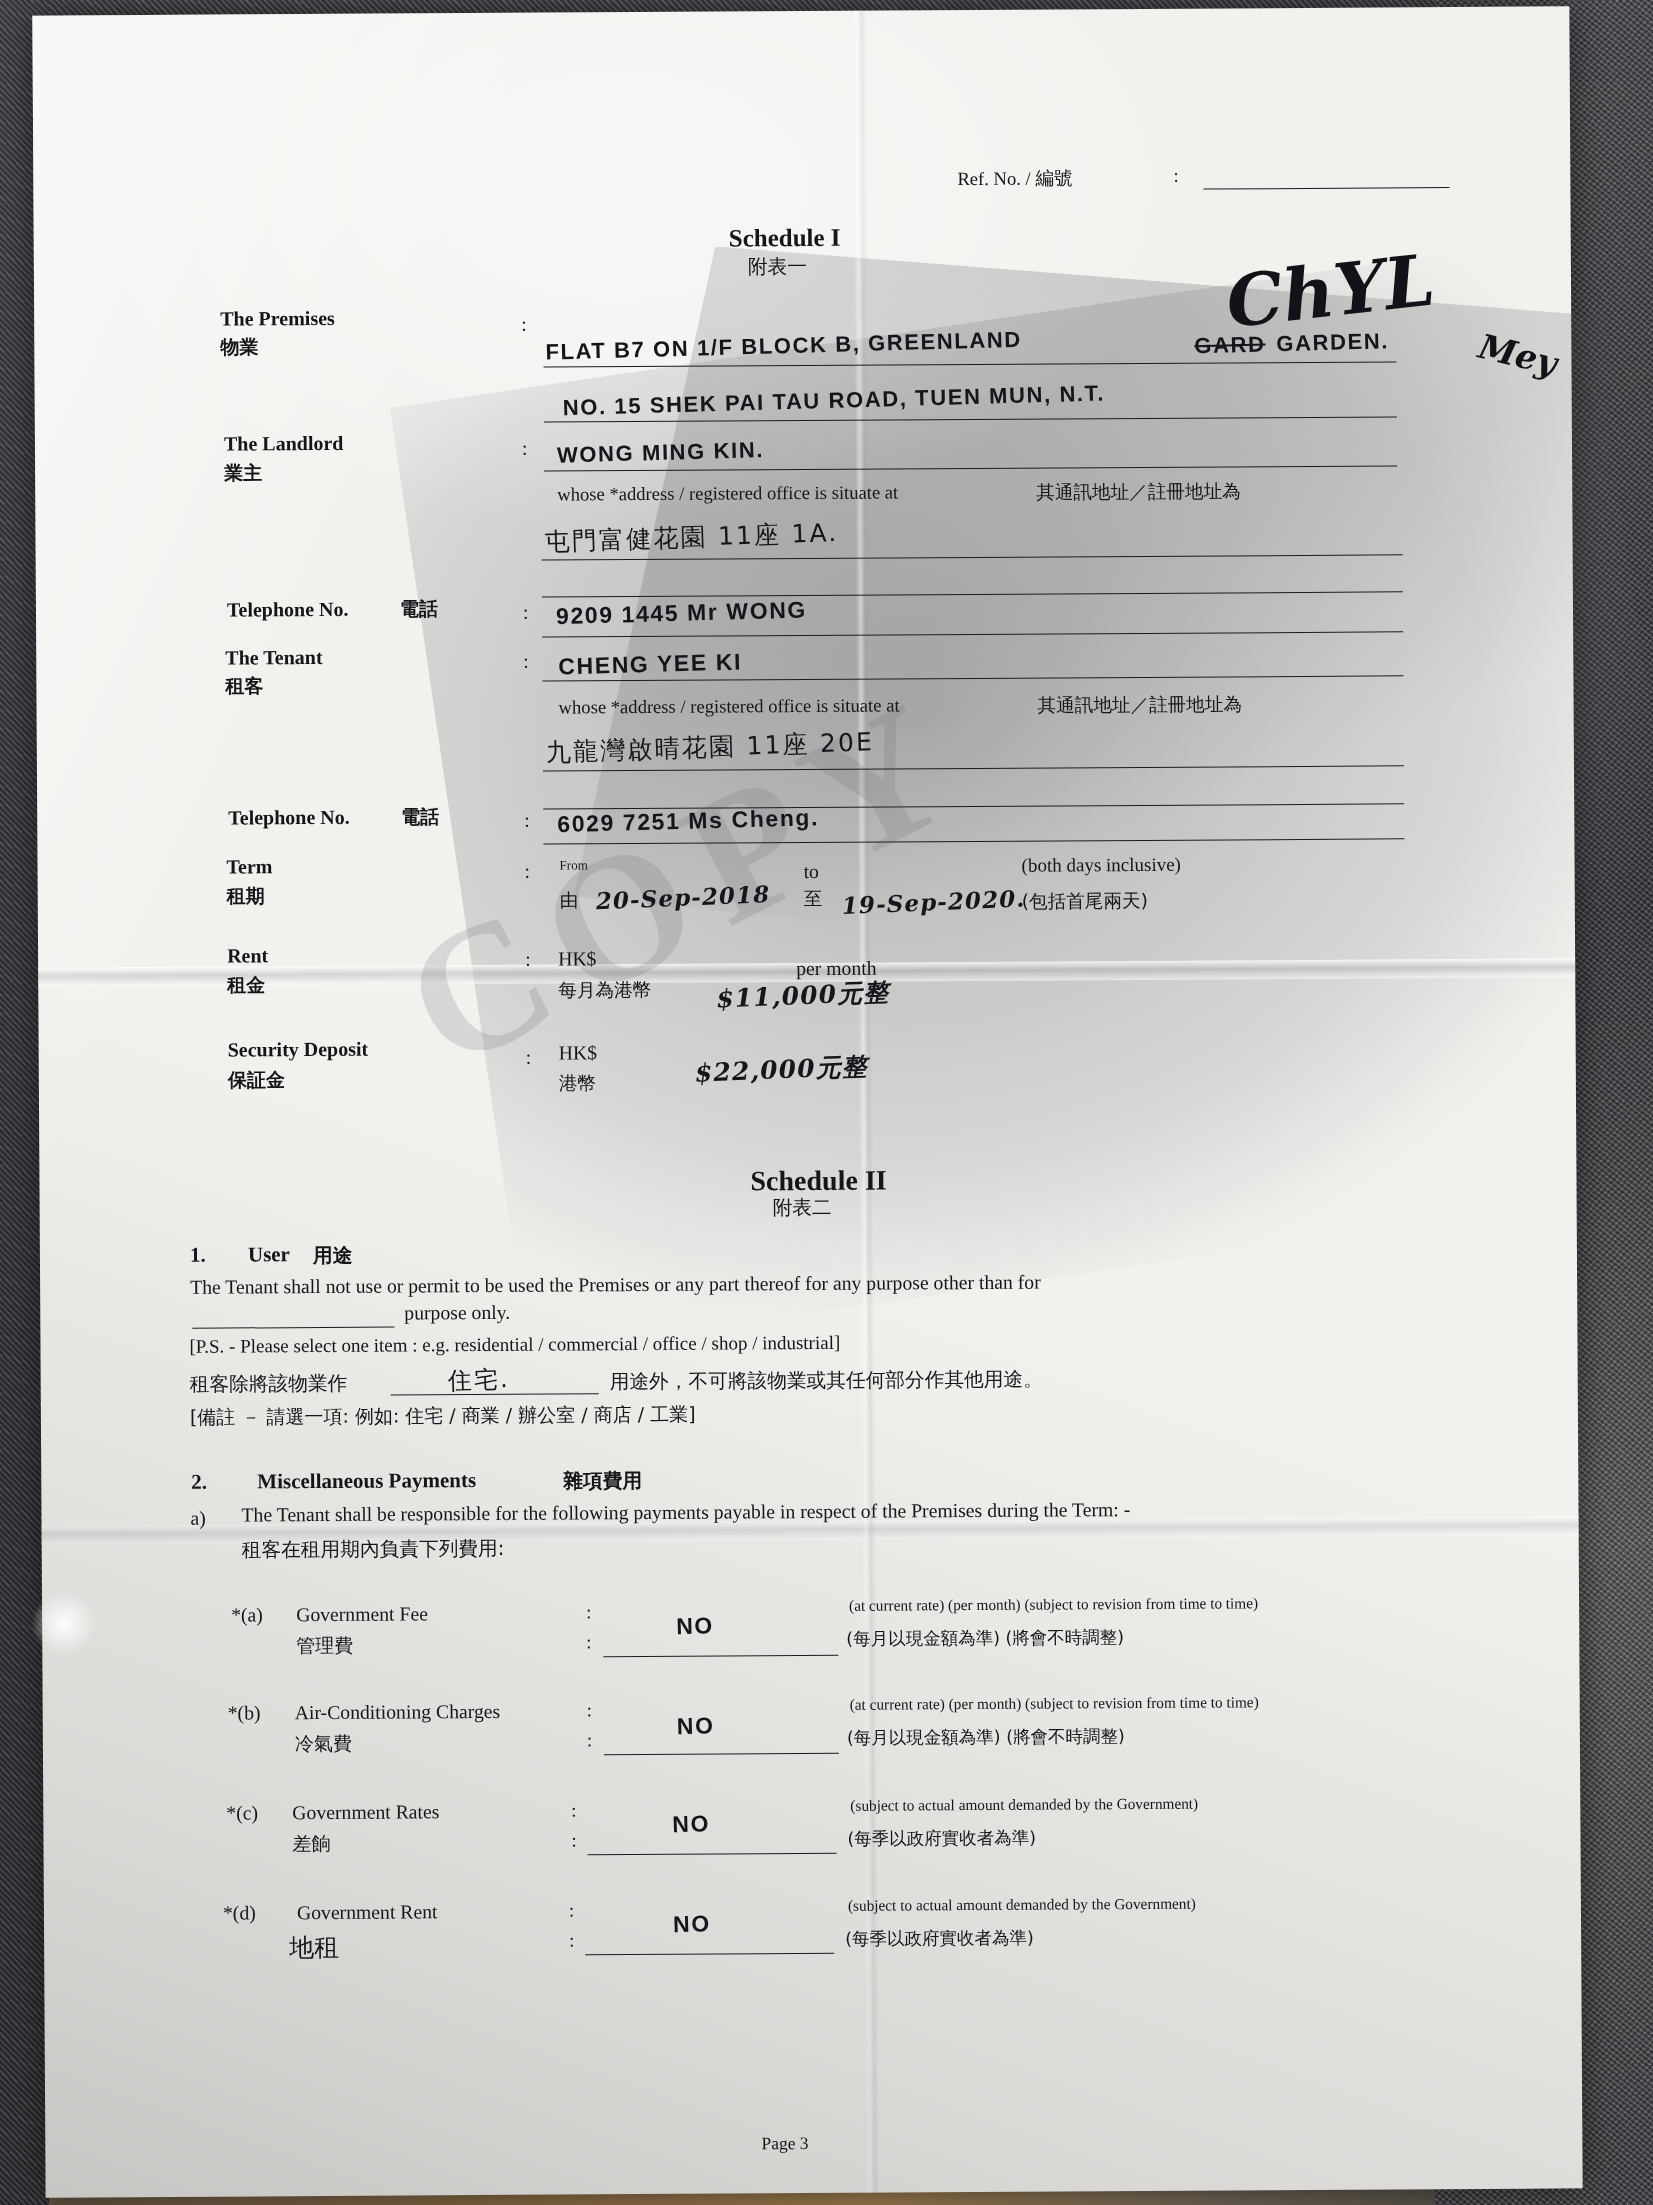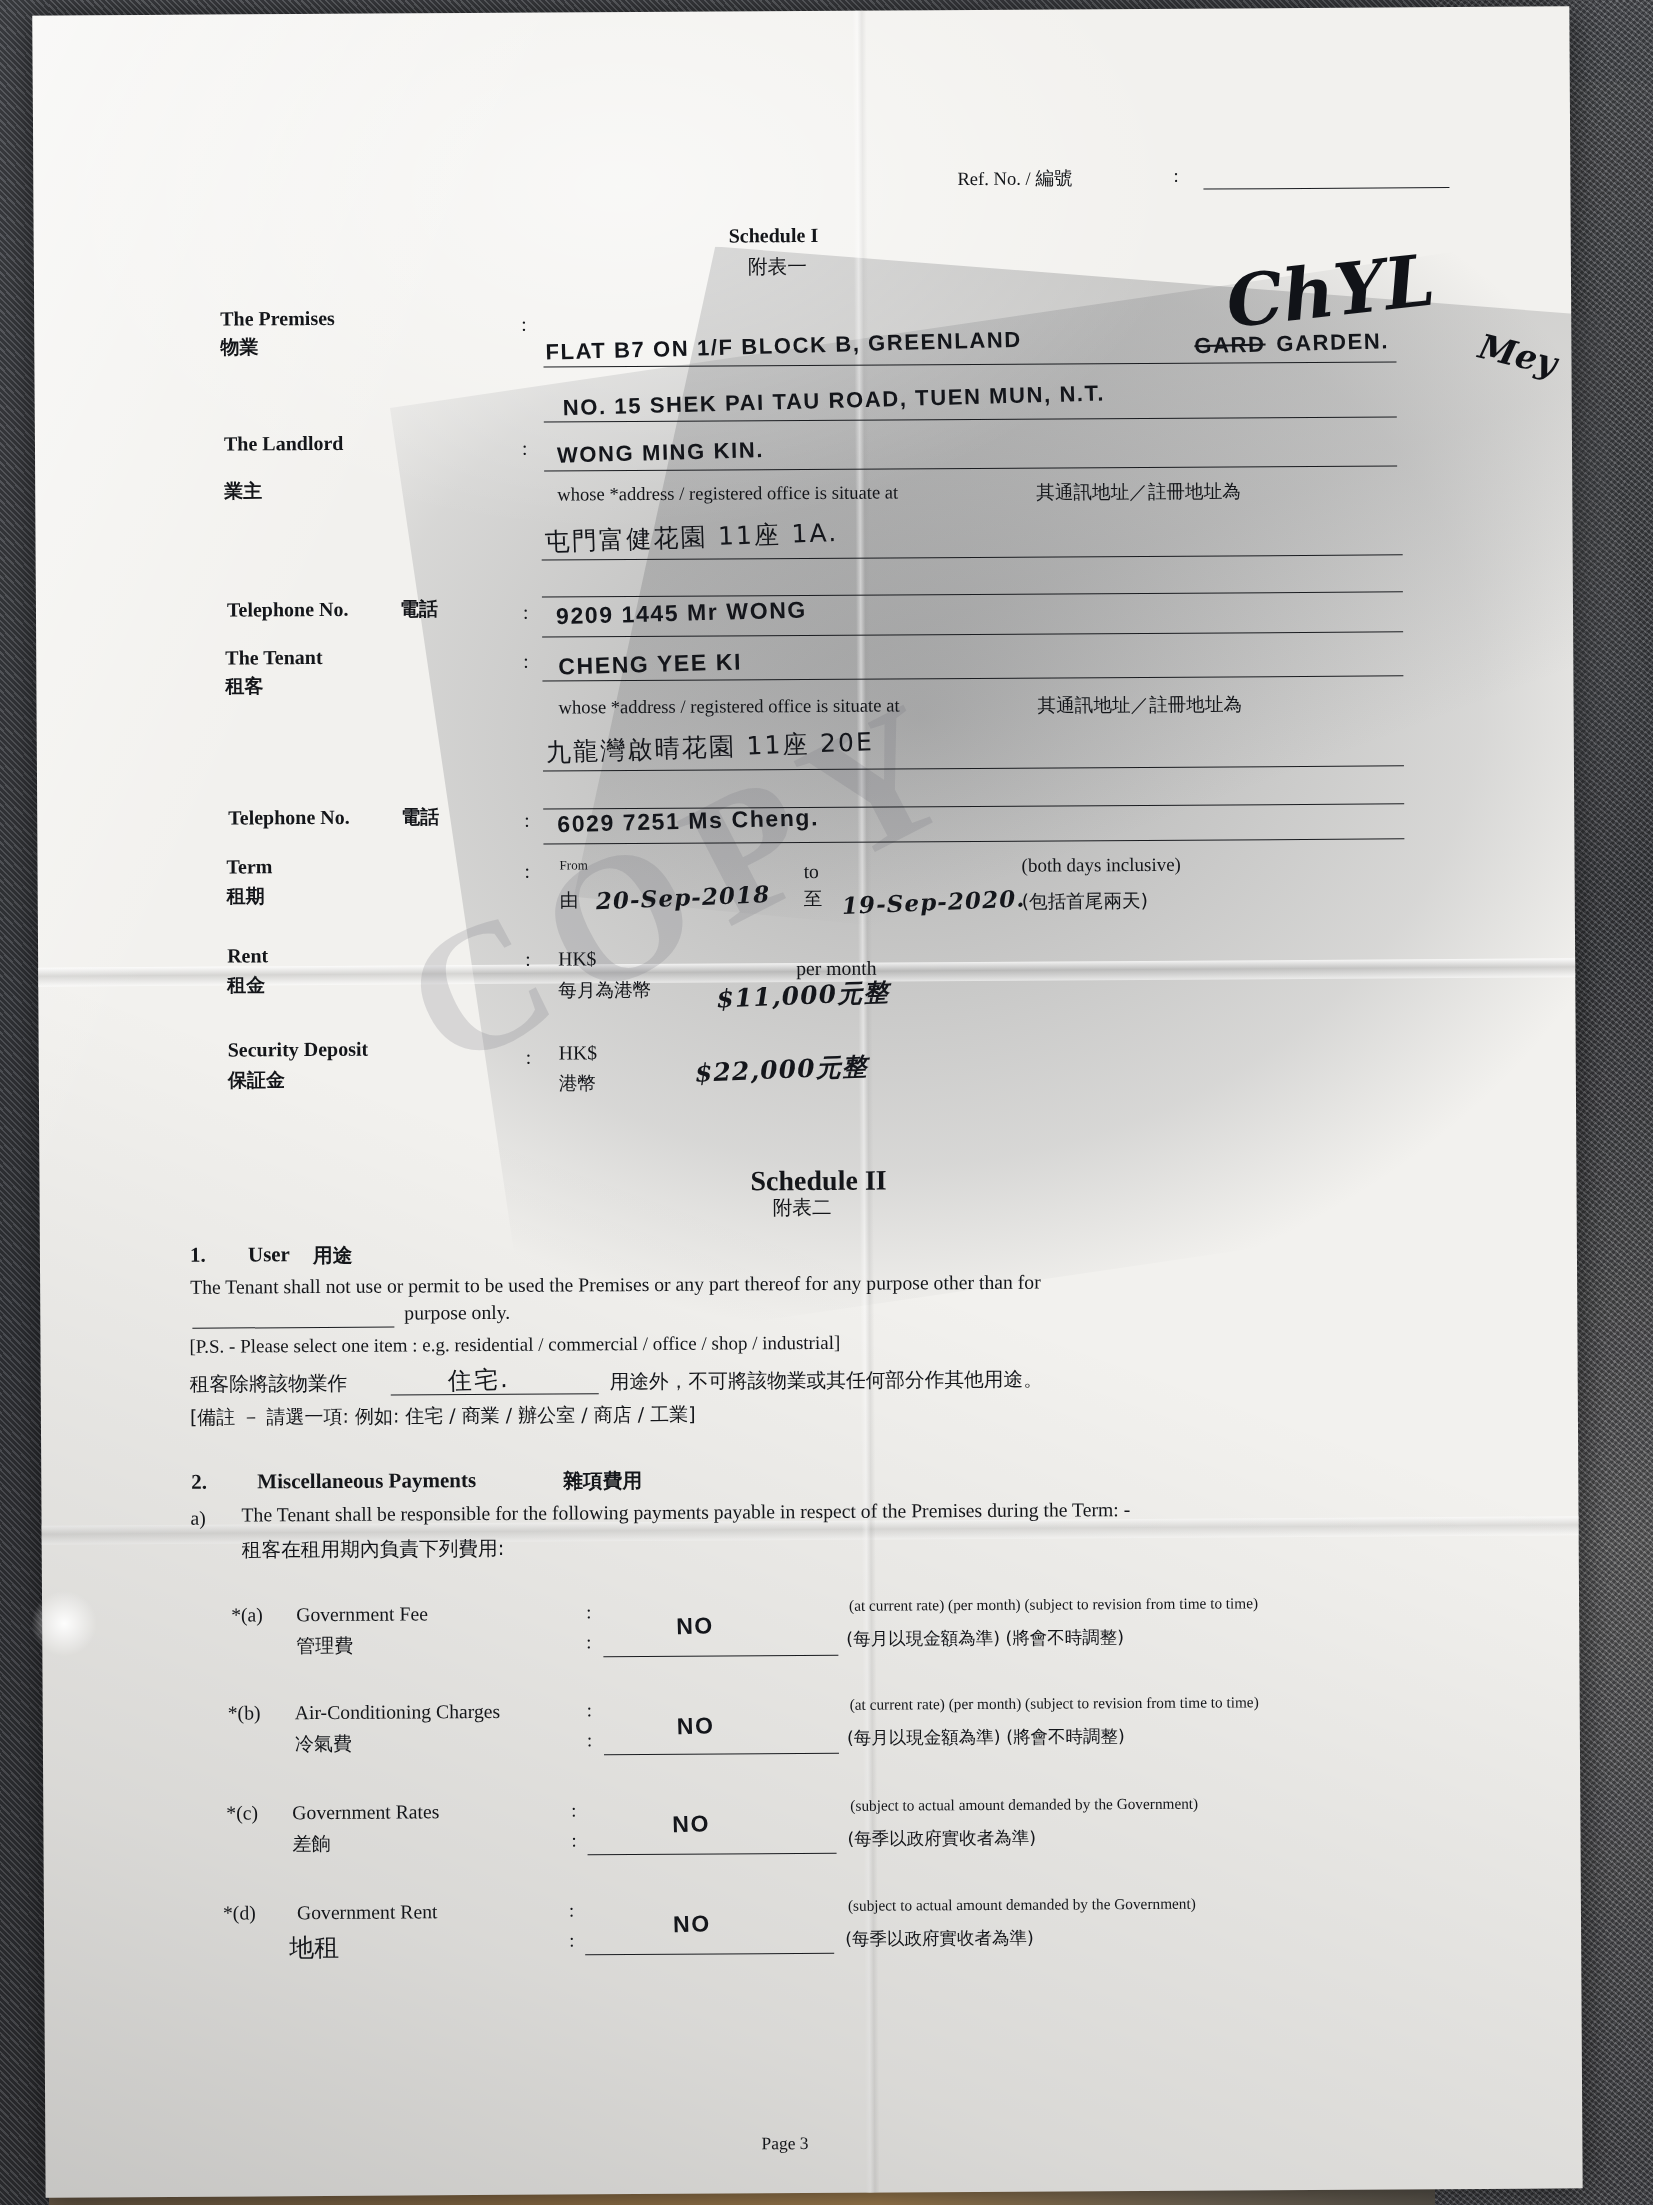--- a/index.html
+++ b/index.html
@@ -225,39 +225,39 @@
   <div class="crease-v"></div>
   <div class="hotspot"></div>
   <div class="watermark">COPY</div>
 
   <div class="content">
 
     <div class="abs en" style="left:924px; top:156px; font-size:18.6px;">Ref. No. / 編號</div>
     <div class="abs en" style="left:1140px; top:156px; font-size:18.6px;">:</div>
     <div class="rule" style="left:1170px; top:180px; width:246px;"></div>
 
-    <div class="abs en b" style="left:695px; top:213px; font-size:20px;">Schedule I</div>
+    <div class="abs en b" style="left:695px; top:213px; font-size:25px;">Schedule I</div>
     <div class="abs cn" style="left:714px; top:242px; font-size:19.7px;">附表一</div>
 
     <div class="abs en b" style="left:186px; top:293px; font-size:20px;">The Premises</div>
     <div class="abs cn b" style="left:186px; top:320px; font-size:19px;">物業</div>
     <div class="abs en" style="left:487px; top:300px; font-size:19.7px;">:</div>
     <div class="rule" style="left:509px; top:354px; width:853px;"></div>
     <div class="rule" style="left:509px; top:409px; width:853px;"></div>
 
     <div class="hw hw-en" style="left:511px; top:322px; font-size:22px;">FLAT B7 ON 1/F BLOCK B, GREENLAND</div>
     <div class="hw hw-en strike" style="left:1160px; top:324px; font-size:22px;">GARD</div>
     <div class="hw hw-en" style="left:1242px; top:322px; font-size:22px;">GARDEN.</div>
     <div class="hw hw-en" style="left:528px; top:377px; font-size:22px;">NO. 15 SHEK PAI TAU ROAD, TUEN MUN, N.T.</div>
 
     <div class="signature" style="left:1192px; top:241px; font-size:71px; transform:rotate(-6deg);">ChYL</div>
     <div class="signature" style="left:1444px; top:328px; font-size:34px; transform:rotate(14deg);">Mey</div>
 
     <div class="abs en b" style="left:189px; top:418px; font-size:20px;">The Landlord</div>
-    <div class="abs cn b" style="left:189px; top:464px; font-size:19px;">業主</div>
+    <div class="abs cn b" style="left:189px; top:446px; font-size:19px;">業主</div>
     <div class="abs en" style="left:487px; top:424px; font-size:19.7px;">:</div>
     <div class="rule" style="left:509px; top:458px; width:853px;"></div>
     <div class="hw hw-en" style="left:522px; top:428px; font-size:22px;">WONG MING KIN.</div>
 
     <div class="abs en" style="left:522px; top:471px; font-size:18.6px;">whose *address / registered office is situate at</div>
     <div class="abs cn" style="left:1001px; top:470px; font-size:18.6px;">其通訊地址／註冊地址為</div>
     <div class="rule" style="left:506px; top:547px; width:861px;"></div>
     <div class="rule" style="left:506px; top:584px; width:861px;"></div>
     <div class="hw hw-cn" style="left:509px; top:509px; font-size:25px;">屯門富健花園 11座 1A.</div>
 

